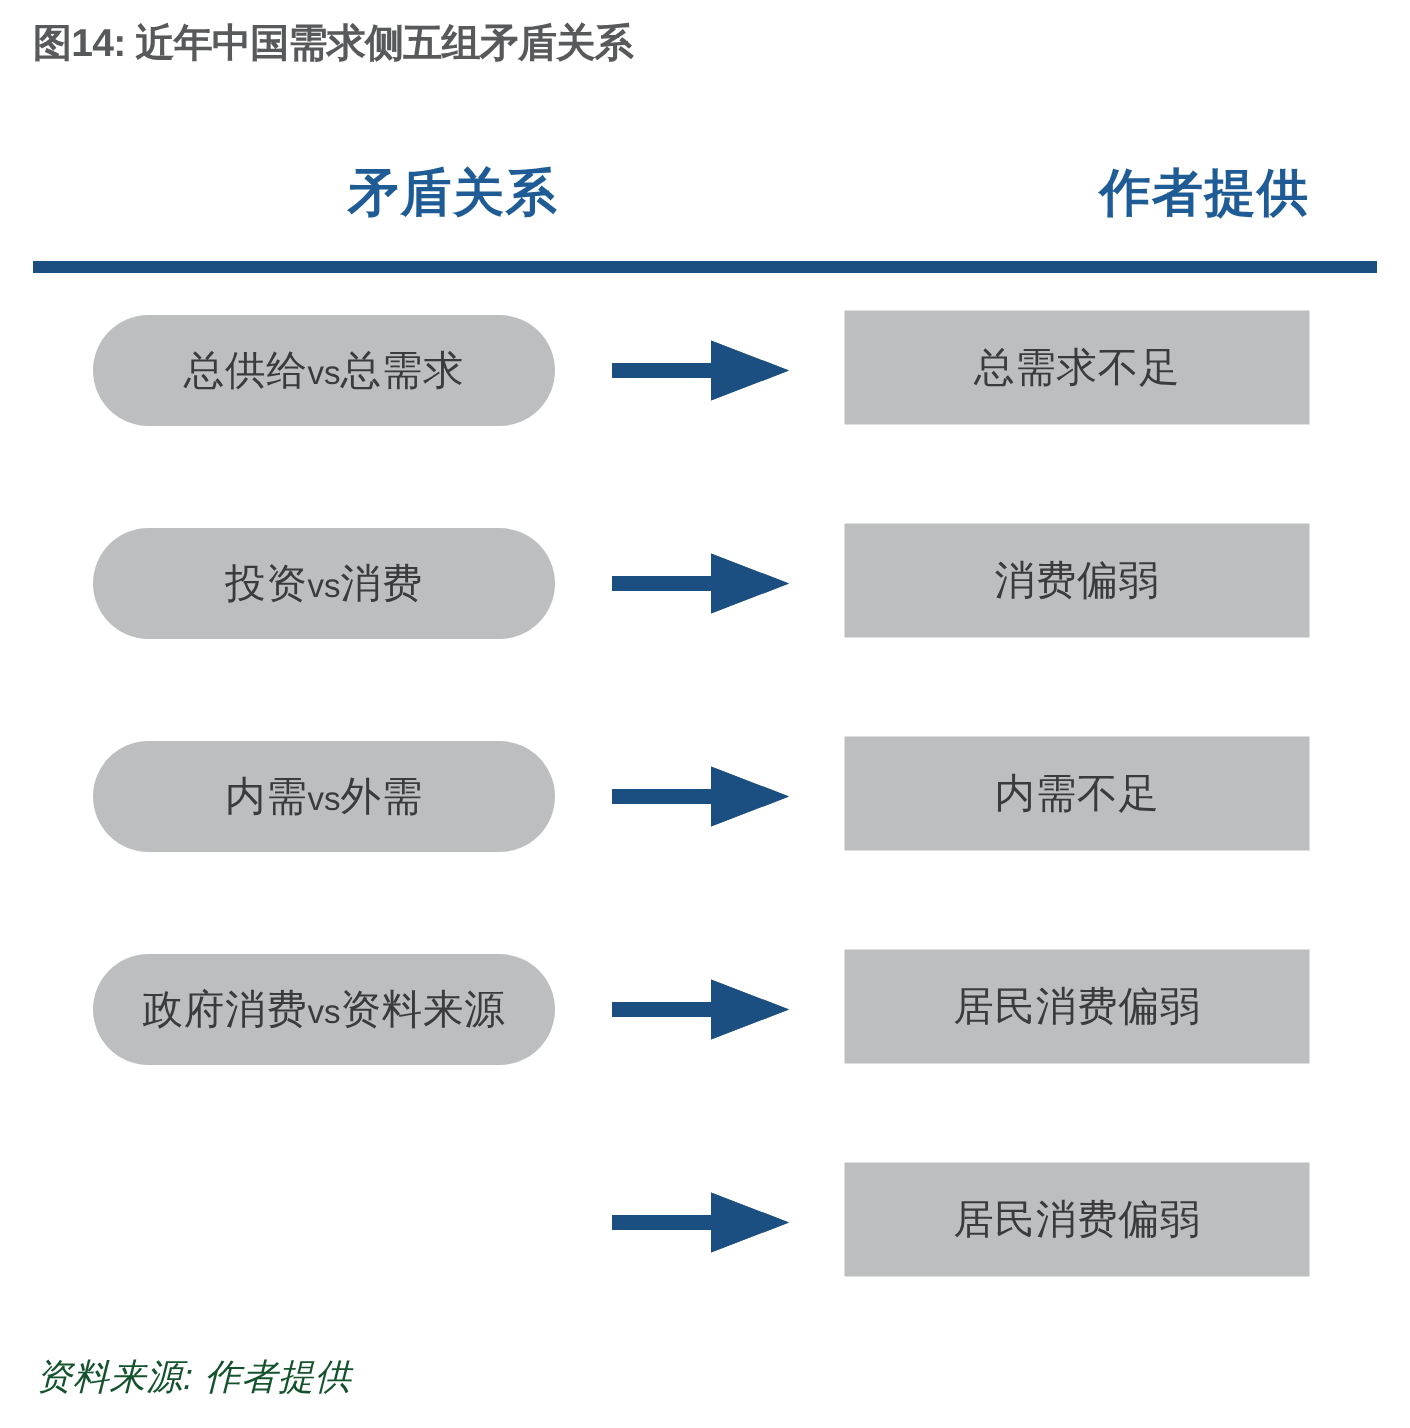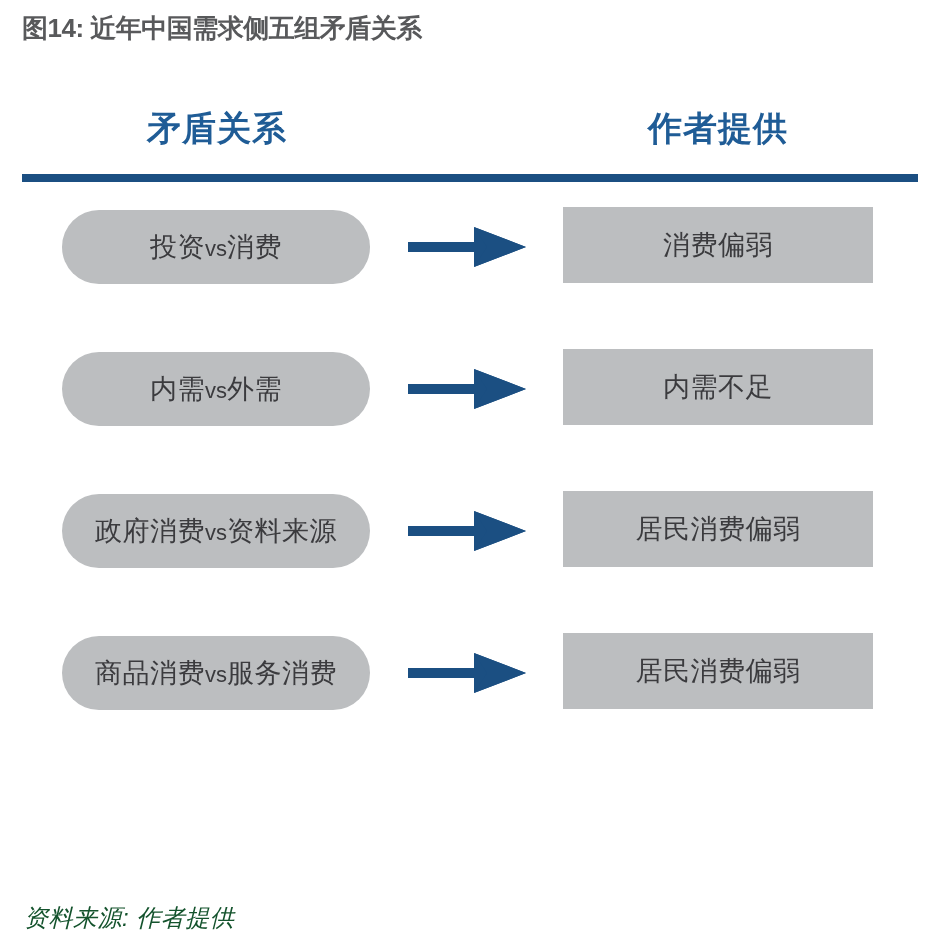--- a/index.html
+++ b/index.html
@@ -30,21 +30,21 @@
   }
 
   
   .col-head {
     position: absolute;
     top: 106px;
     font-size: 34px;
     font-weight: bold;
     color: #1F5C96;
     letter-spacing: 1px;
-    text-align: center;
+    text-align: right;
     white-space: nowrap;
   }
   .col-head.left  { left: 62px;  width: 310px; }
   .col-head.right { left: 563px; width: 310px; }
 
   
   .divider {
     position: absolute;
     left: 22px;
     top: 174px;
@@ -139,20 +139,34 @@
 
 <div class="fig-title">图14: 近年中国需求侧五组矛盾关系</div>
 
 <div class="col-head left">矛盾关系</div>
 
 <div class="col-head right">作者提供</div>
 
 <div class="divider"></div>
 
 <div class="rows" id="rows-container">
+  <div class="row">
+    <div class="pill">
+      <span class="pill-text"><span class="cn-a">总供给</span><span class="vs">vs</span><span class="cn-b">总需求</span></span>
+    </div>
+    <div class="arrow">
+      <svg viewBox="0 0 118 46" xmlns="http://www.w3.org/2000/svg" aria-hidden="true">
+        <path d="M0 18 L66 18 L66 3 L118 23 L66 43 L66 28 L0 28 Z" fill="#1B4F82"></path>
+        <path d="M66 3 L118 23 L66 43 L79 23 Z" fill="#1B4F82"></path>
+      </svg>
+    </div>
+    <div class="rect">
+      <span class="rect-text">总需求不足</span>
+    </div>
+  </div>
 
   <div class="row">
     <div class="pill">
       <span class="pill-text"><span class="cn-a">投资</span><span class="vs">vs</span><span class="cn-b">消费</span></span>
     </div>
     <div class="arrow">
       <svg viewBox="0 0 118 46" xmlns="http://www.w3.org/2000/svg" aria-hidden="true">
         <path d="M0 18 L66 18 L66 3 L118 23 L66 43 L66 28 L0 28 Z" fill="#1B4F82"></path>
         <path d="M66 3 L118 23 L66 43 L79 23 Z" fill="#1B4F82"></path>
       </svg>
@@ -186,23 +200,20 @@
         <path d="M0 18 L66 18 L66 3 L118 23 L66 43 L66 28 L0 28 Z" fill="#1B4F82"></path>
         <path d="M66 3 L118 23 L66 43 L79 23 Z" fill="#1B4F82"></path>
       </svg>
     </div>
     <div class="rect">
       <span class="rect-text">居民消费偏弱</span>
     </div>
   </div>
 
   <div class="row">
-    <div class="pill">
-      <span class="pill-text"><span class="cn-a">商品消费</span><span class="vs">vs</span><span class="cn-b">服务消费</span></span>
-    </div>
     <div class="arrow">
       <svg viewBox="0 0 118 46" xmlns="http://www.w3.org/2000/svg" aria-hidden="true">
         <path d="M0 18 L66 18 L66 3 L118 23 L66 43 L66 28 L0 28 Z" fill="#1B4F82"></path>
         <path d="M66 3 L118 23 L66 43 L79 23 Z" fill="#1B4F82"></path>
       </svg>
     </div>
     <div class="rect">
       <span class="rect-text">居民消费偏弱</span>
     </div>
   </div>

